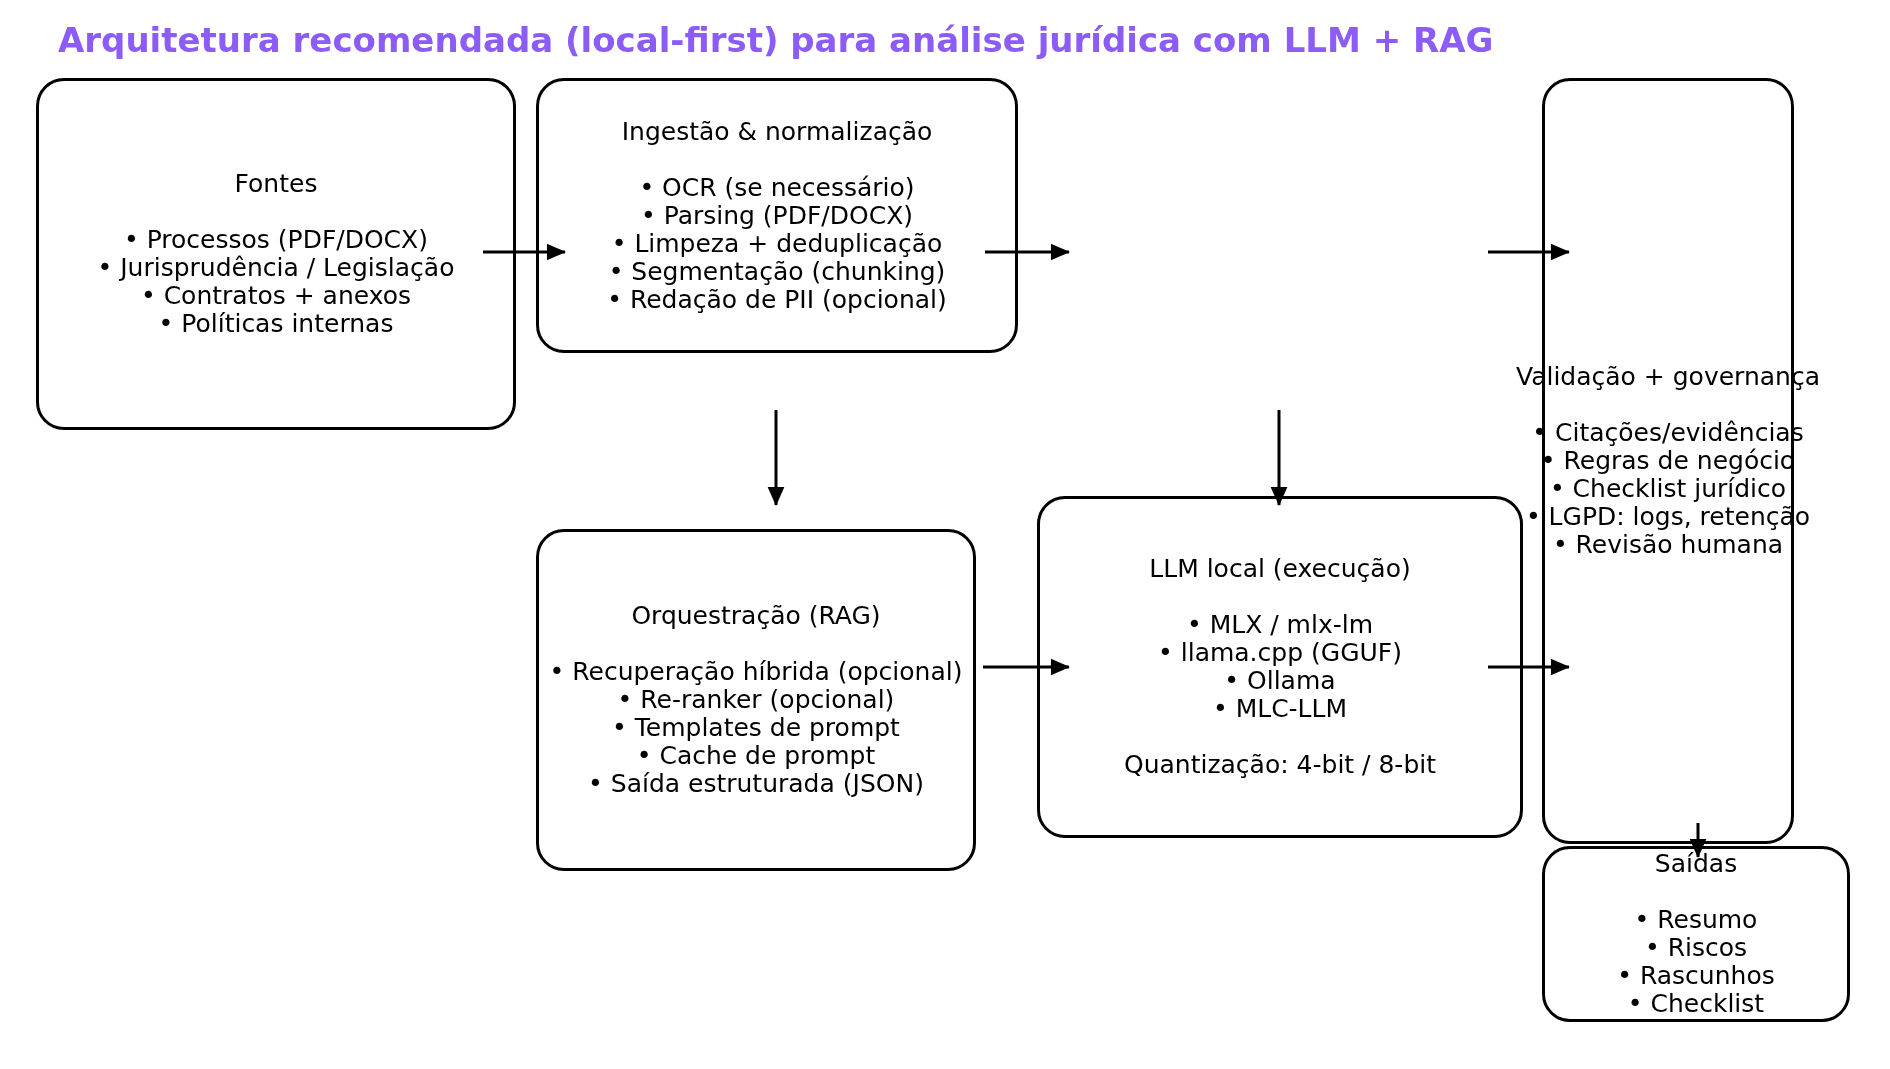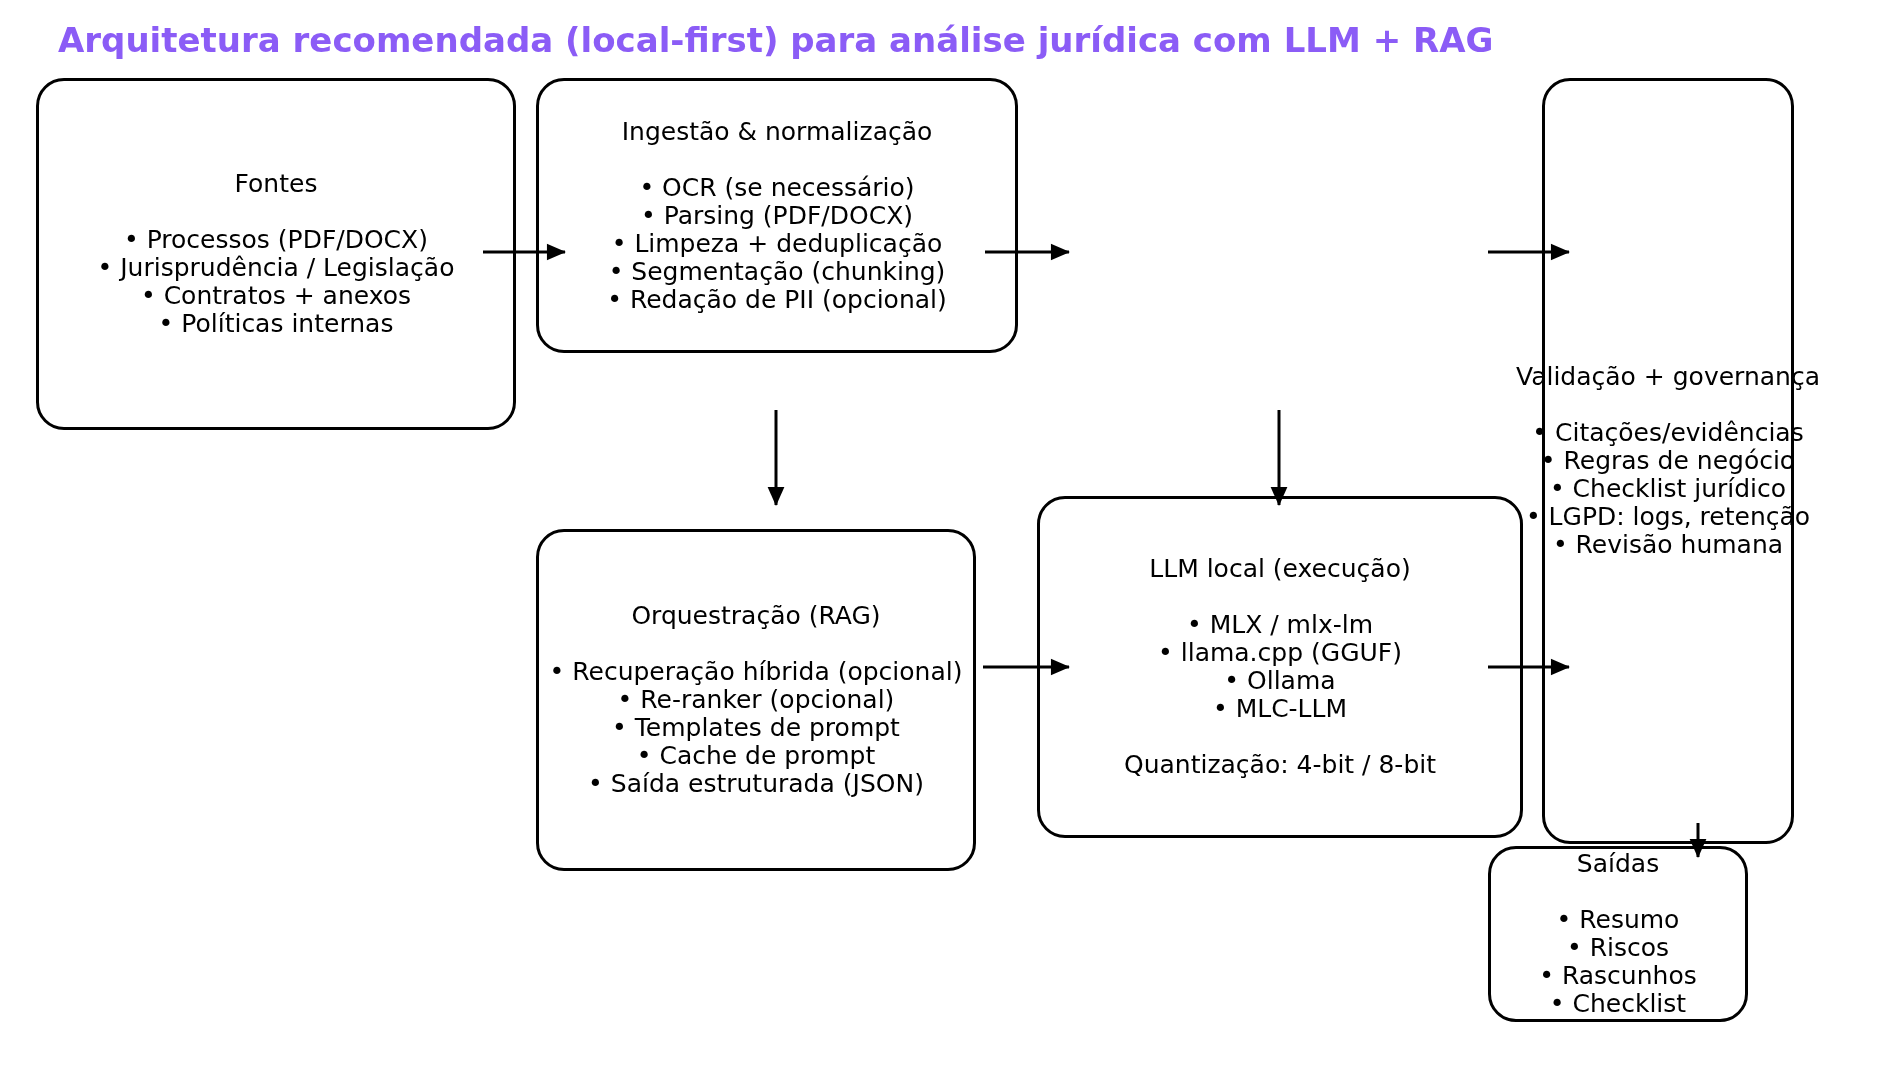--- a/index.html
+++ b/index.html
@@ -53,21 +53,21 @@
     height: 28px;
     flex: 0 0 auto;
   }
   
   .box-fontes       { left:   36px; top:  78px; width: 480px; height: 352px; }
   .box-ingestao     { left:  536px; top:  78px; width: 482px; height: 275px; }
   .box-indexacao    { left: 1037px; top:  78px; width: 486px; height: 352px; }
   .box-validacao    { left: 1542px; top:  78px; width: 252px; height: 766px; }
   .box-orquestracao { left:  536px; top: 496px; width: 440px; height: 342px; margin-top: 33px; }
   .box-llm          { left: 1037px; top: 496px; width: 486px; height: 342px; }
-  .box-saidas       { left: 1488px; top: 846px; width: 260px; height: 176px; }
+  .box-saidas       { left: 1542px; top: 846px; width: 308px; height: 176px; }
   .arrow-layer {
     position: absolute;
     left: 0;
     top: 0;
     width: 1890px;
     height: 1069px;
     z-index: 5;
     pointer-events: none;
   }
   .arrow-layer line {

